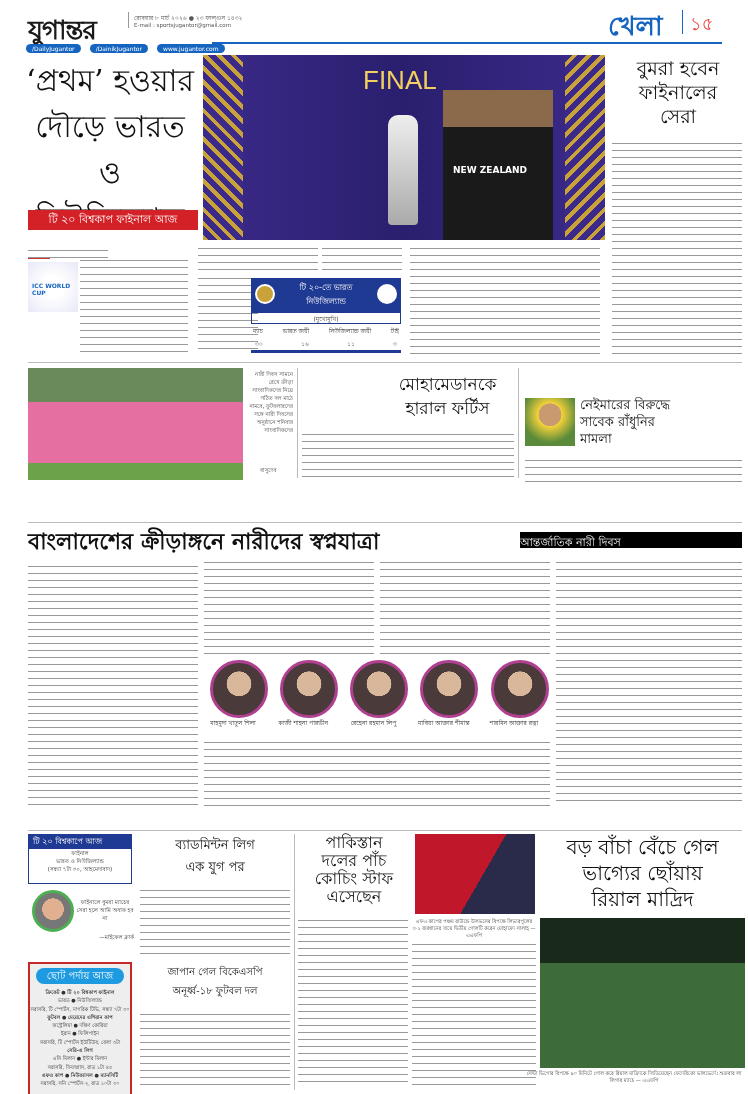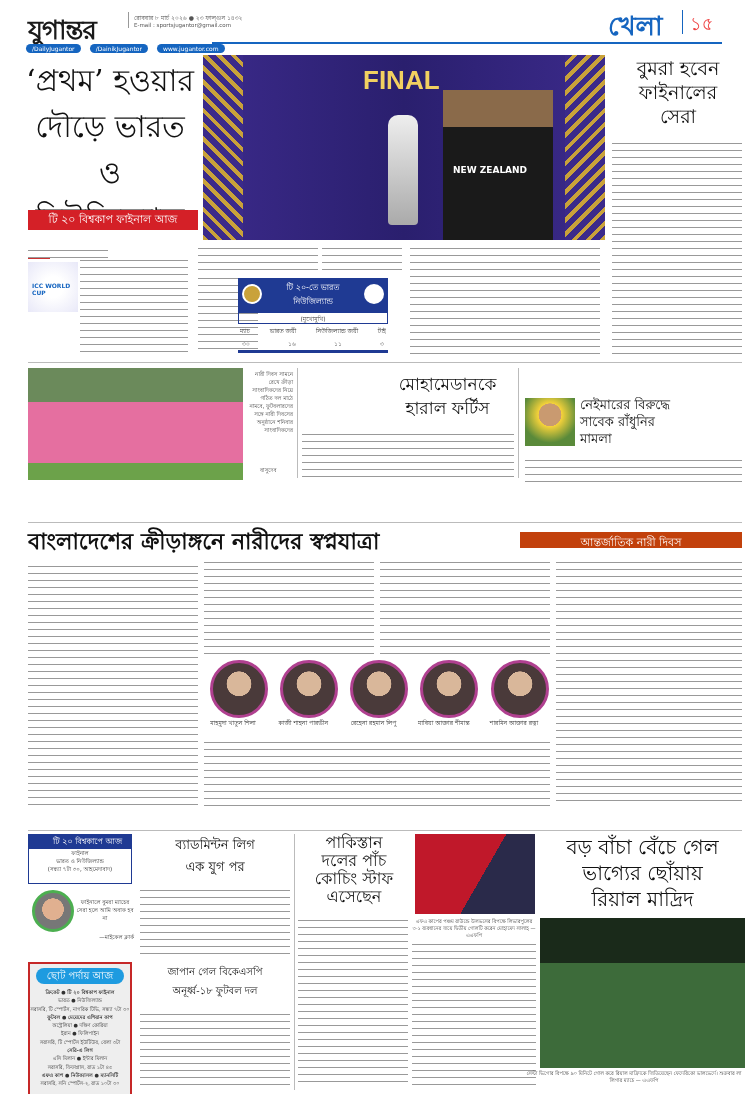--- a/index.html
+++ b/index.html
@@ -48,25 +48,25 @@
 <div class="abs txt lines" style="left:198px;top:276px;width:60px;height:78px"></div>
 <div class="abs txt lines" style="left:322px;top:246px;width:80px;height:30px"></div>
 <div class="abs txt lines" style="left:410px;top:246px;width:190px;height:108px"></div>
 
 <div class="abs" style="left:203px;top:55px;width:402px;height:185px;background:linear-gradient(90deg,#3b2a8a,#2a1f6e 50%,#3b2a8a)">
   <div class="abs" style="left:0;top:0;width:40px;height:185px;background:repeating-linear-gradient(45deg,#c9a23a 0 4px,#3b2a8a 4px 10px)"></div>
   <div class="abs" style="right:0;top:0;width:40px;height:185px;background:repeating-linear-gradient(-45deg,#c9a23a 0 4px,#3b2a8a 4px 10px)"></div>
   <div class="abs" style="left:240px;top:35px;width:110px;height:150px;background:linear-gradient(#8a6a4a 0 25%,#1a1a1a 25%)">
       <span style="position:absolute;top:75px;left:10px;color:#fff;font-weight:bold;font-size:9px">NEW ZEALAND</span>
     </div>
-  <div class="abs" style="left:160px;top:10px;font-size:26px;font-weight:bold;color:#f2d060;font-family:'Liberation Sans',sans-serif">FINAL</div>
+  <div class="abs" style="left:160px;top:10px;font-size:26px;font-weight:normal;color:#f2d060;font-family:'Liberation Sans',sans-serif">FINAL</div>
   <div class="abs" style="left:185px;top:60px;width:30px;height:110px;background:linear-gradient(#eee,#aaa);border-radius:10px 10px 4px 4px"></div>
 </div>
 
-<div class="abs" style="left:238px;top:278px;width:150px;height:72px">
+<div class="abs" style="left:251px;top:278px;width:150px;height:72px">
   <div style="background:#1f3a93;color:#fff;height:34px;text-align:center;font-size:8px;line-height:14px;padding-top:3px;position:relative">
     <span style="position:absolute;left:4px;top:6px;width:20px;height:20px;border-radius:50%;background:#c9a23a;border:2px solid #fff"></span>
     <span style="position:absolute;right:4px;top:6px;width:20px;height:20px;border-radius:50%;background:#fff"></span>
     <div style="padding:0 28px">টি ২০-তে ভারত নিউজিল্যান্ড</div>
   </div>
   <div style="border:1px solid #1f3a93;font-size:6px;text-align:center;height:12px;line-height:11px;color:#444">(মুখোমুখি)</div>
   <div style="display:flex;justify-content:space-between;font-size:6px;color:#333;padding:2px 2px">
     <span>ম্যাচ</span>
       <span>ভারত জয়ী</span>
       <span>নিউজিল্যান্ড জয়ী</span>
@@ -107,21 +107,21 @@
 <div class="abs hd" style="left:580px;top:396px;width:162px;font-size:13px;line-height:17px;text-align:left">
   <div>নেইমারের বিরুদ্ধে</div>
     <div>সাবেক রাঁধুনির</div>
     <div>মামলা</div>
 </div>
 <div class="abs" style="left:525px;top:450px"><span class="credit">ক্রীড়া ডেস্ক</span></div>
 <div class="abs txt lines" style="left:525px;top:458px;width:217px;height:24px"></div>
 <div class="abs" style="left:28px;top:522px;width:714px;height:1px;background:#bbb"></div>
 
 <div class="abs hd" style="left:28px;top:526px;width:480px;font-size:22px;line-height:30px;text-align:left;font-weight:bold">বাংলাদেশের ক্রীড়াঙ্গনে নারীদের স্বপ্নযাত্রা</div>
-<div class="abs" style="left:520px;top:532px;width:222px;height:16px;background:#c2410c;color:#fff;font-size:11px;line-height:22px;text-align:center">আন্তর্জাতিক নারী দিবস</div>
+<div class="abs" style="left:520px;top:532px;width:222px;height:16px;background:#000000;color:#fff;font-size:11px;line-height:22px;text-align:left">আন্তর্জাতিক নারী দিবস</div>
 <div class="abs" style="left:28px;top:556px"><span class="credit">মোজাম্মেল হক চঞ্চল</span></div>
 <div class="abs txt lines" style="left:28px;top:564px;width:170px;height:242px"></div>
 <div class="abs txt lines" style="left:204px;top:560px;width:170px;height:95px"></div>
 <div class="abs txt lines" style="left:380px;top:560px;width:170px;height:95px"></div>
 <div class="abs txt lines" style="left:556px;top:560px;width:186px;height:246px"></div>
 <div class="abs" style="left:204px;top:660px;width:350px;display:flex;justify-content:space-between">
   <div>
       <div class="circle" style="margin:0 auto"></div>
       <div class="ph-name" style="margin-left:-11px">মাহমুদা খাতুন শিলা</div>
     </div>
@@ -139,21 +139,21 @@
     </div>
   <div>
       <div class="circle" style="margin:0 auto"></div>
       <div class="ph-name" style="margin-left:-11px">শারমিন আক্তার রত্না</div>
     </div>
 </div>
 <div class="abs txt lines" style="left:204px;top:740px;width:346px;height:66px"></div>
 <div class="abs" style="left:28px;top:830px;width:714px;height:1px;background:#bbb"></div>
 
 <div class="abs" style="left:28px;top:834px;width:104px;height:50px;border:1px solid #1f3a93">
-  <div style="background:#1f3a93;color:#fff;font-size:8px;height:14px;line-height:14px;padding-left:24px">টি ২০ বিশ্বকাপে আজ</div>
+  <div style="background:#1f3a93;color:#fff;font-size:8px;height:14px;line-height:14px;padding-left:4px">টি ২০ বিশ্বকাপে আজ</div>
   <div style="font-size:5.5px;text-align:center;line-height:8px;color:#333">
     <div>ফাইনাল</div>
       <div>ভারত ও নিউজিল্যান্ড</div>
       <div>(সন্ধ্যা ৭টা ৩০, আহমেদাবাদ)</div>
   </div>
 </div>
 <div class="abs" style="left:32px;top:890px;width:42px;height:42px;border-radius:50%;border:3px solid #4caf50;background:radial-gradient(circle at 50% 45%,#e0b090 0 40%,#777 41%)"></div>
 <div class="abs" style="left:76px;top:898px;width:58px;font-size:5.5px;line-height:8px;color:#333;text-align:center">ফাইনালে বুমরা ম্যাচের সেরা হলে আমি অবাক হব না</div>
 <div class="abs" style="left:76px;top:934px;width:58px;font-size:5.5px;color:#333;text-align:right">—মাইকেল ক্লার্ক</div>
 

